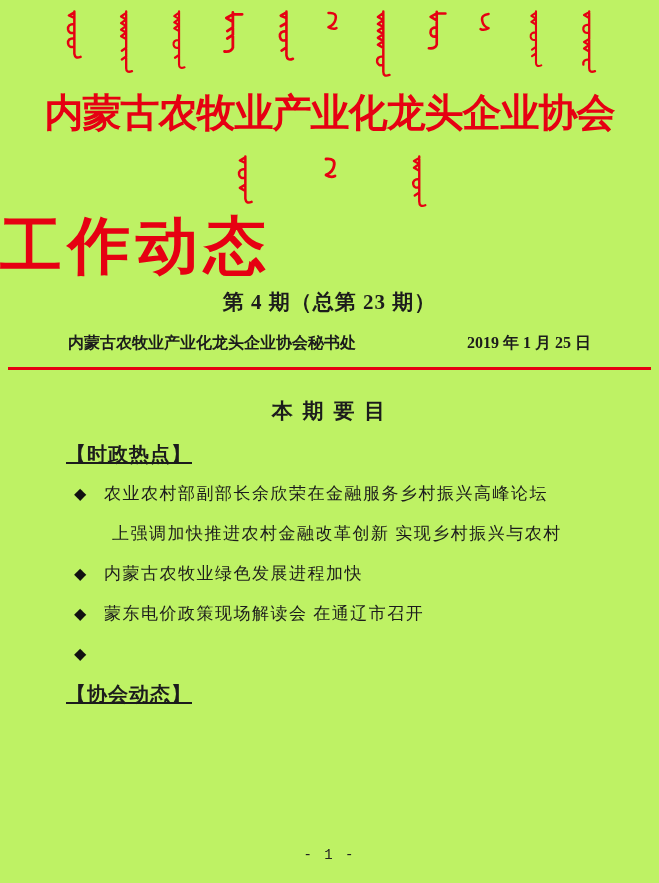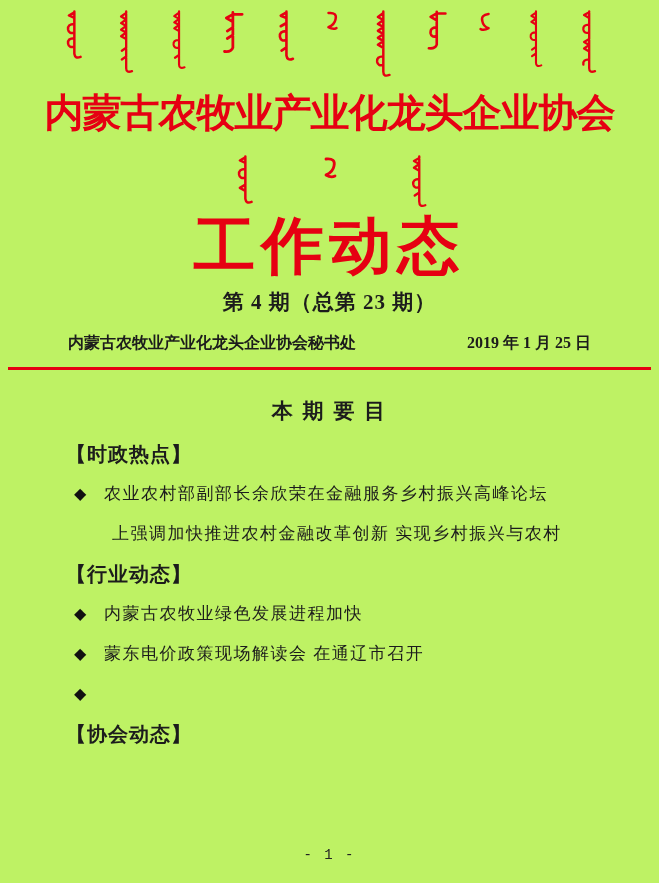--- a/index.html
+++ b/index.html
@@ -30,21 +30,21 @@
     text-align:center;
     font-size:39px;
     font-weight:bold;
     color:#e60012;
     letter-spacing:-1px;
     line-height:1.3;
     white-space:nowrap;
   }
   .bulletin-title{
     margin-top:0px;
-    text-align:center;
+    text-align:left;
     font-size:62px;
     font-weight:bold;
     color:#e60012;
     letter-spacing:6px;
     line-height:1.15;
     white-space:nowrap;
   }
   .issue-line{
     margin-top:6px;
     text-align:center;
@@ -78,20 +78,21 @@
   .toc{
     margin-top:9px;
     padding:0 66px;
   }
   .toc-section-label{
     font-size:20px;
     font-weight:bold;
     font-family:"Liberation Sans","DejaVu Sans",sans-serif;
     line-height:40px;
     letter-spacing:1px;
+    text-decoration:underline;
   }
   .toc-item{ padding-left:8px; }
   .toc-item-row{
     display:flex;
     align-items:flex-start;
     line-height:40px;
     font-size:20px;
   }
   .toc-bullet{
     width:30px;
@@ -219,21 +220,20 @@
 
     <div class="toc-section-label">【时政热点】</div>
     <div class="toc-item">
       <div class="toc-item-row">
         <span class="toc-bullet">◆</span>
         <span class="toc-line">农业农村部副部长余欣荣在金融服务乡村振兴高峰论坛</span>
       </div>
       <div class="toc-line toc-cont">上强调加快推进农村金融改革创新 实现乡村振兴与农村</div>
     </div>
 
-    <div class="toc-section-label">【行业动态】</div>
     <div class="toc-item">
       <div class="toc-item-row">
         <span class="toc-bullet">◆</span>
         <span class="toc-line">内蒙古农牧业绿色发展进程加快</span>
       </div>
     </div>
     <div class="toc-item">
       <div class="toc-item-row">
         <span class="toc-bullet">◆</span>
         <span class="toc-line">蒙东电价政策现场解读会 在通辽市召开</span>

